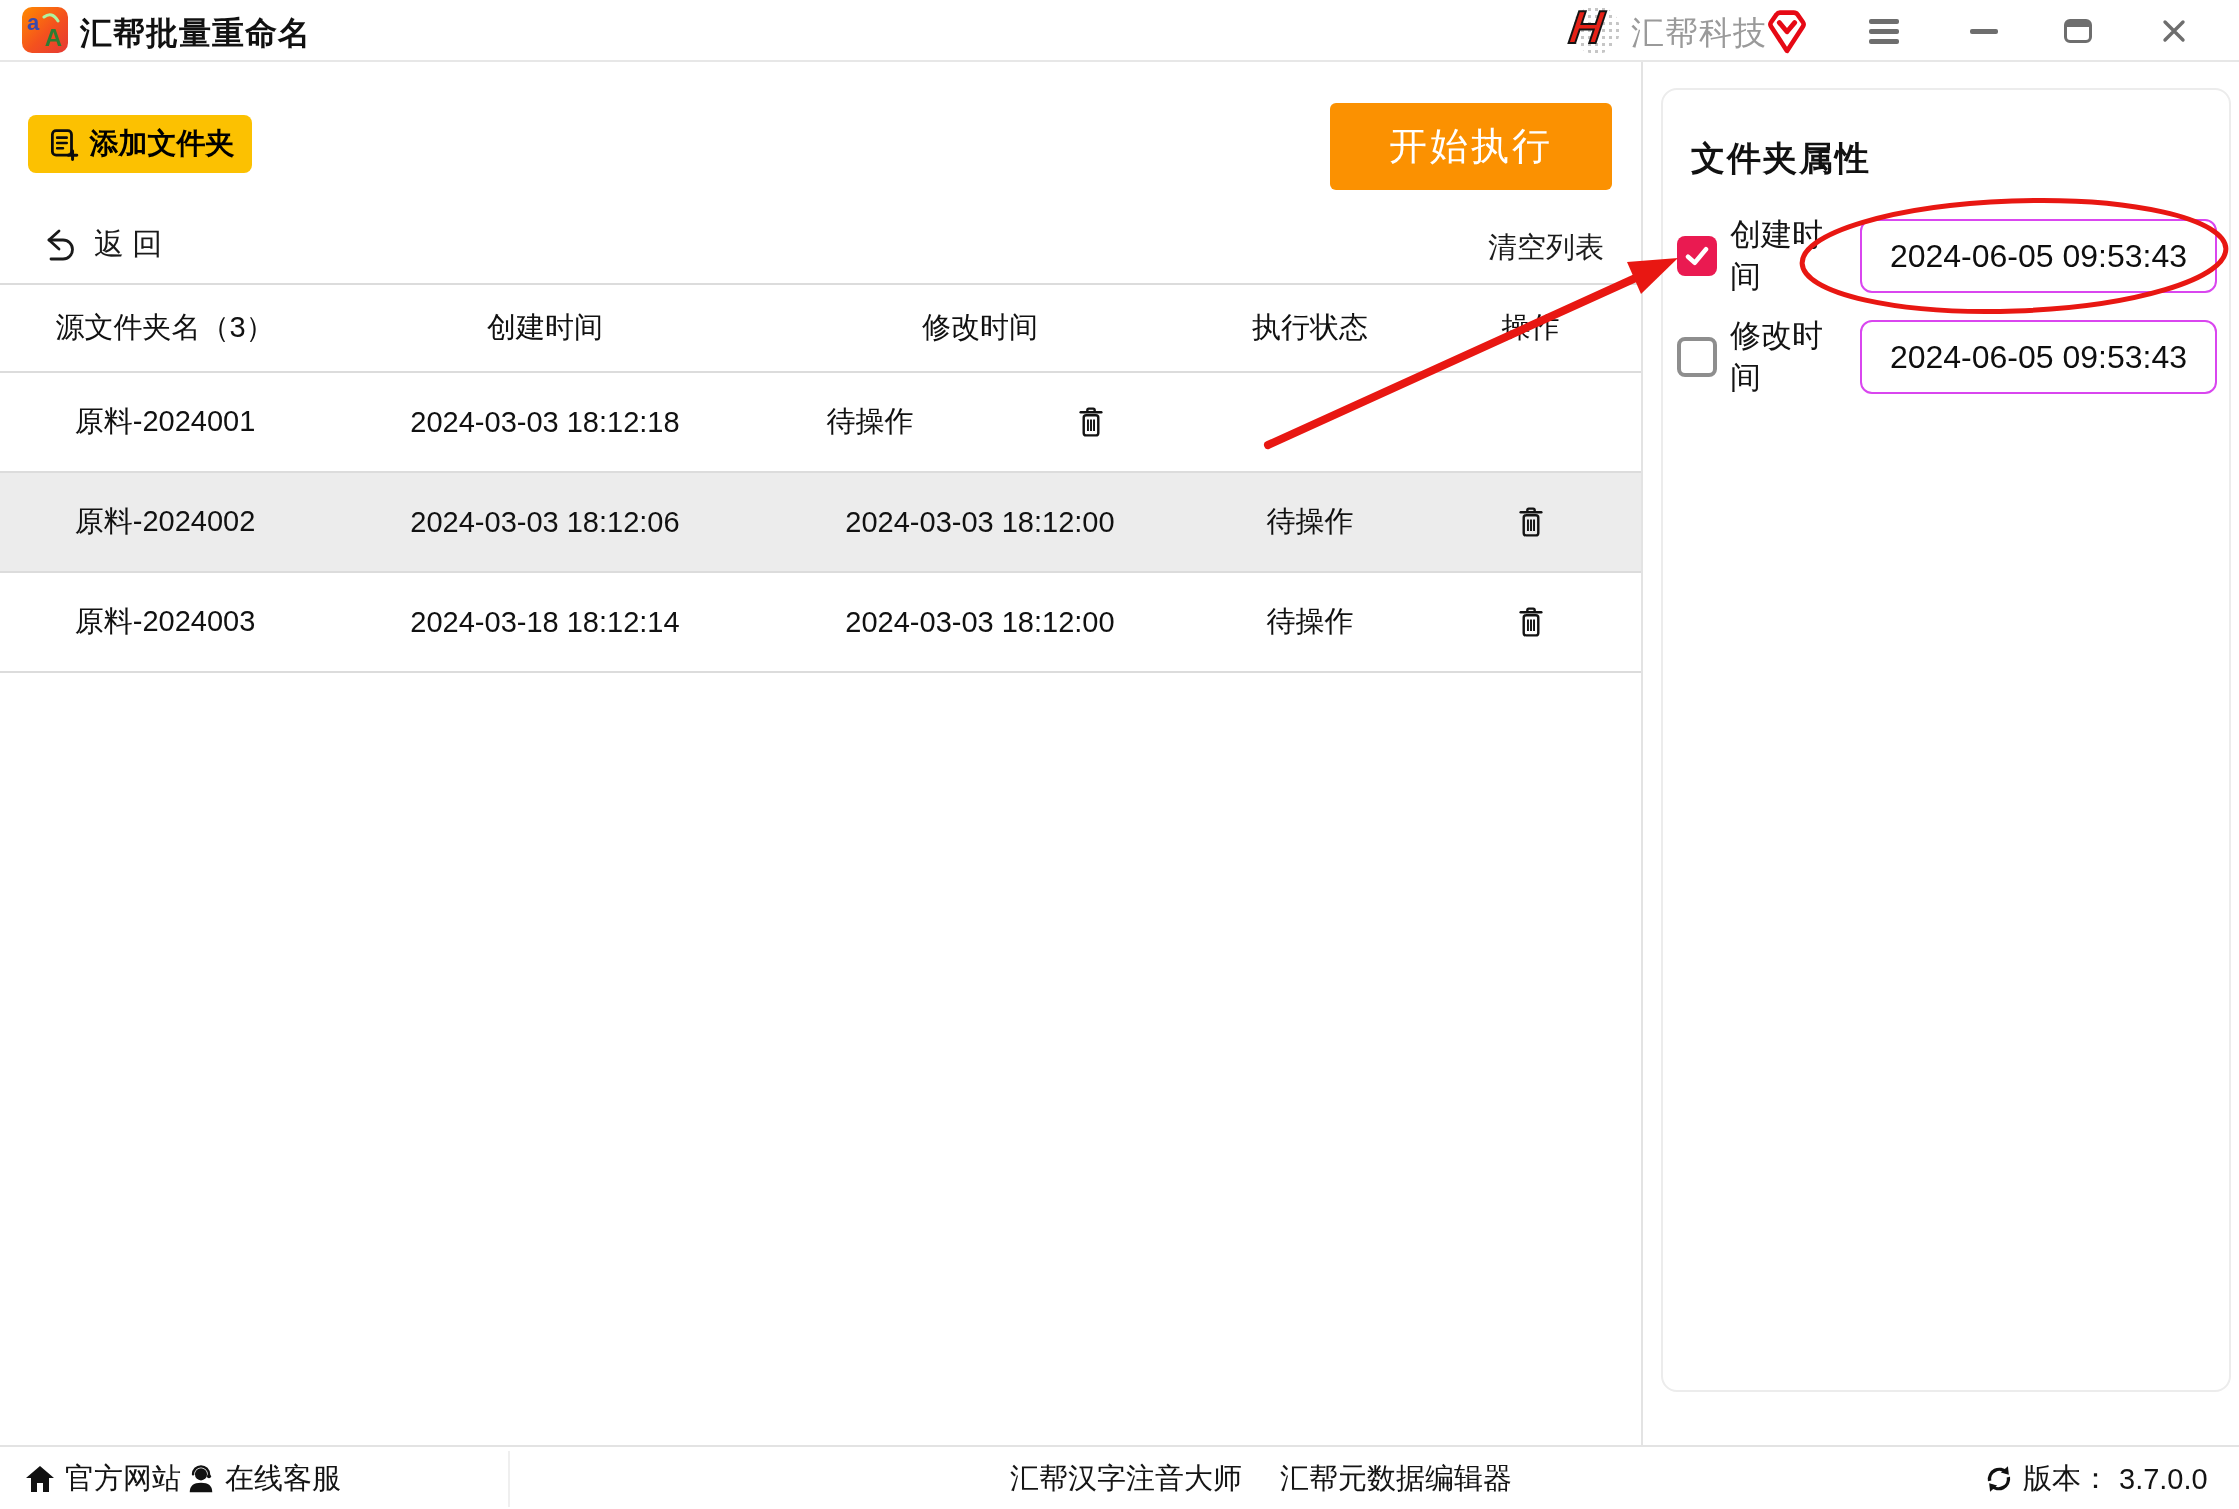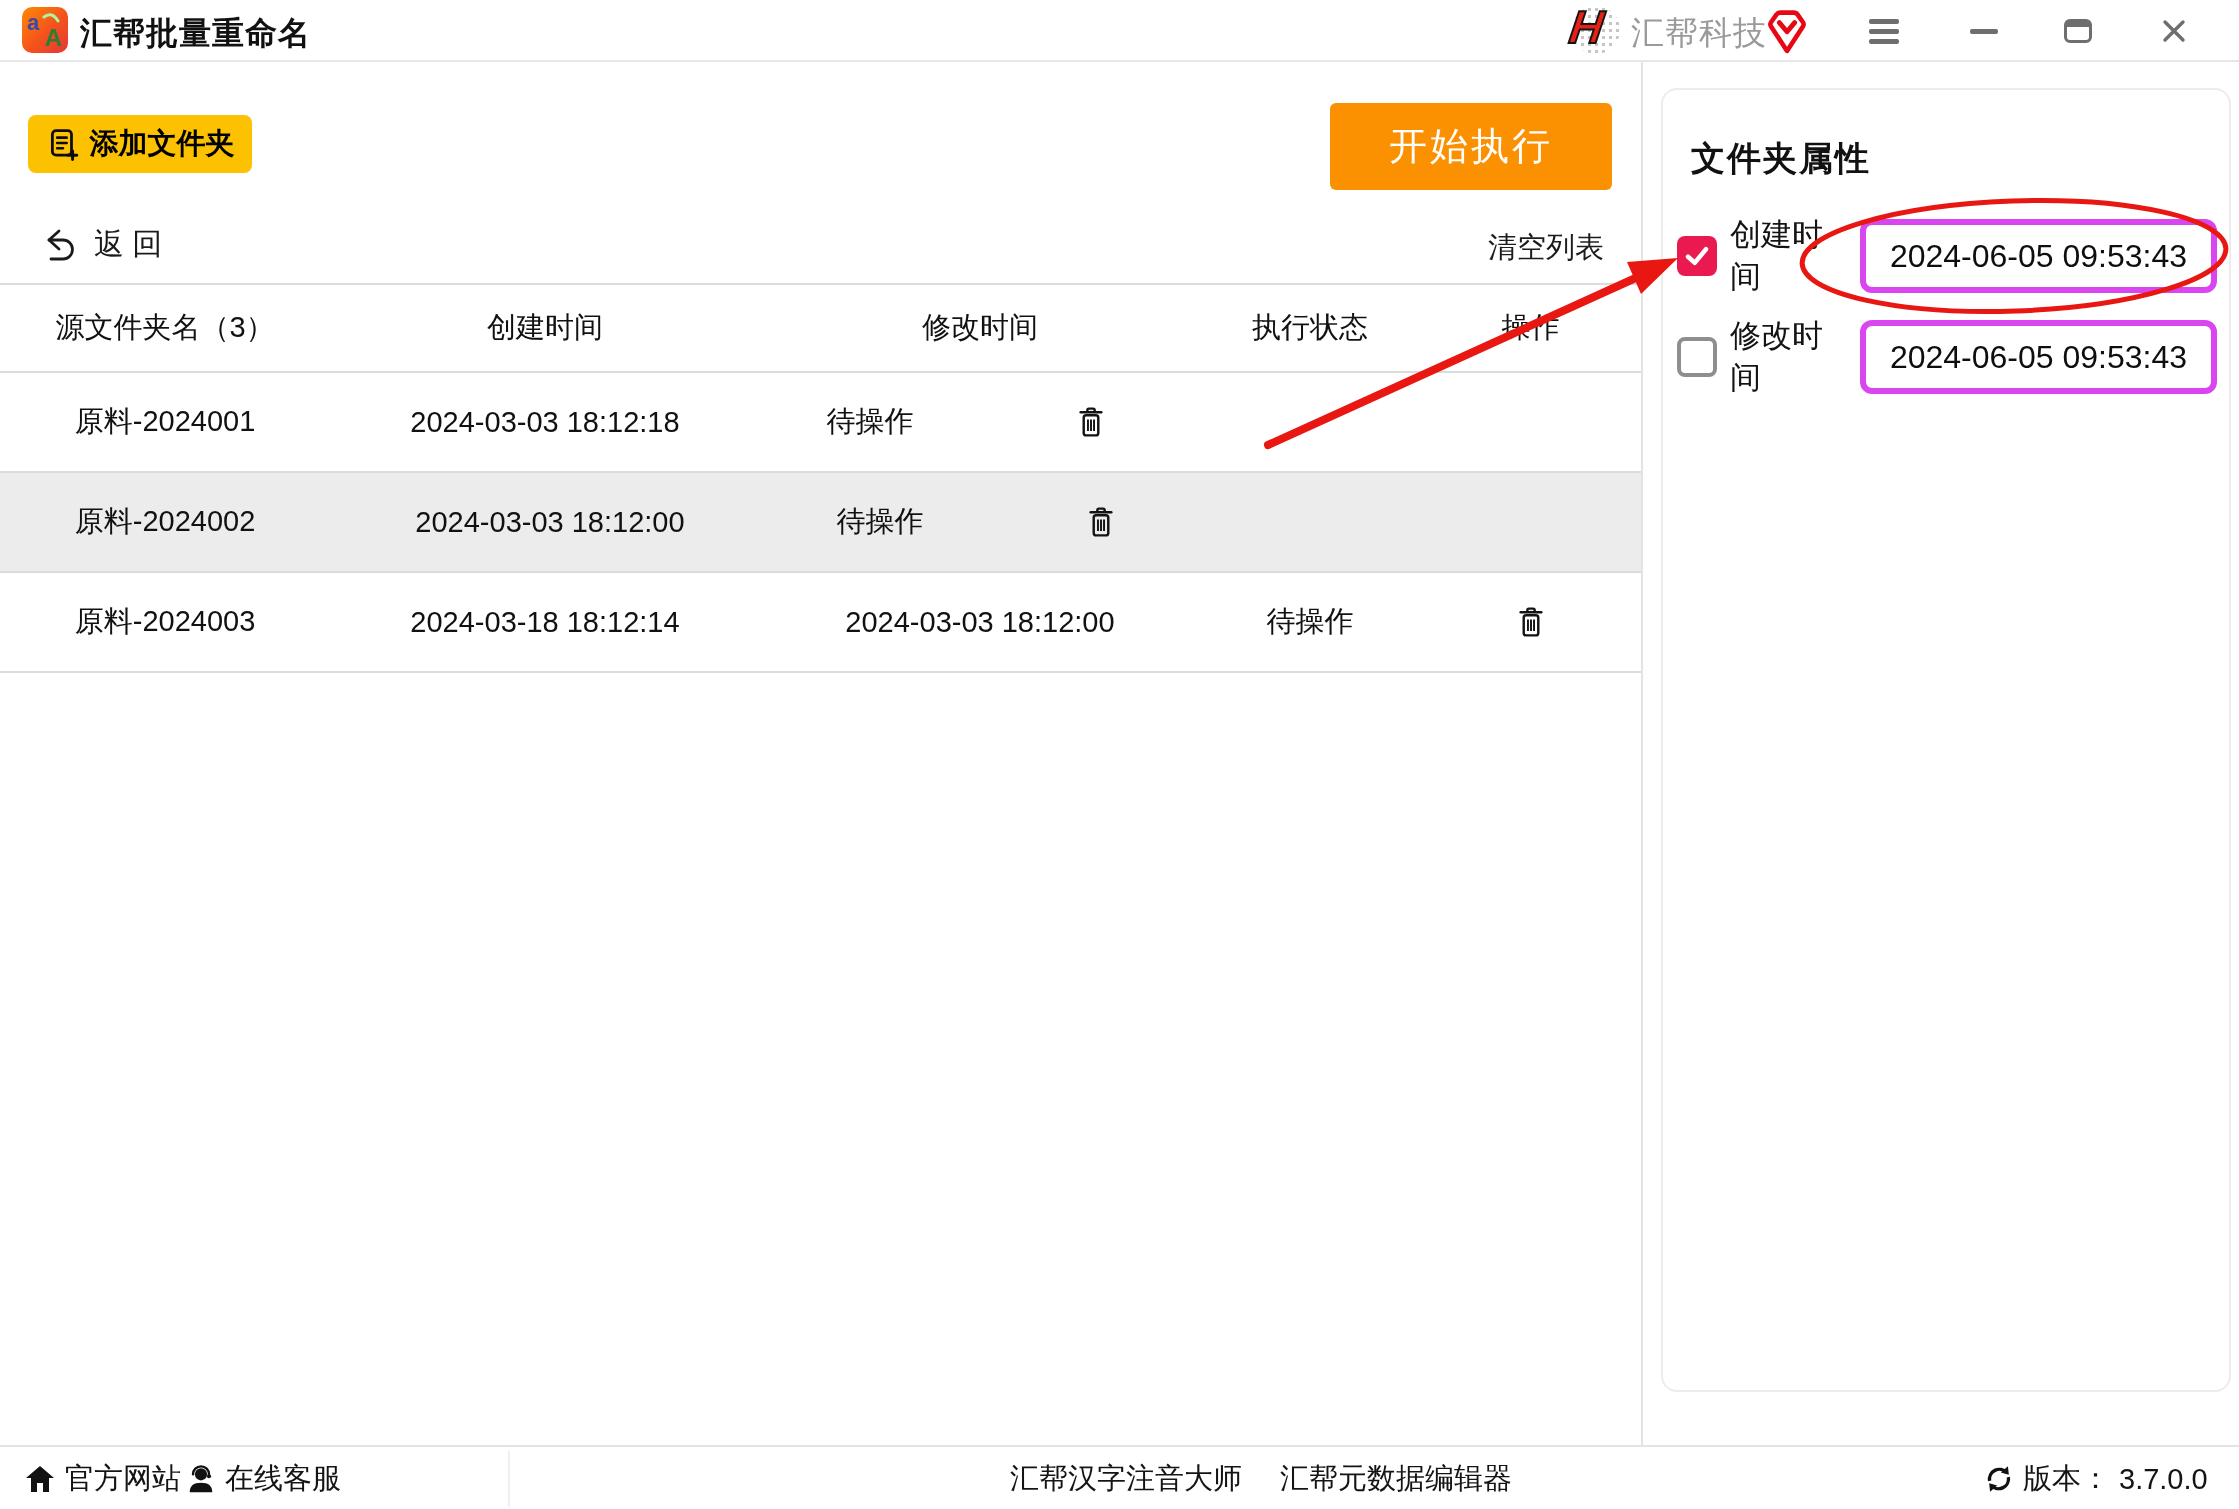--- a/index.html
+++ b/index.html
@@ -54,21 +54,21 @@
   .card{position:absolute;left:18px;top:26px;width:566px;height:1300px;border:2px solid #ececec;border-radius:16px;background:#fff;}
   .card-title{position:absolute;left:28px;top:46px;font-size:34px;font-weight:700;letter-spacing:2px;}
   .prow{position:absolute;left:14px;width:540px;height:76px;display:flex;align-items:center;}
   .prow1{top:128px;}
   .prow2{top:229px;}
   .cbx{width:40px;height:40px;border-radius:8px;box-sizing:border-box;flex:0 0 auto;cursor:pointer;
     display:flex;align-items:center;justify-content:center;}
   .cbx.on{background:#ea1a51;}
   .cbx.off{background:#fff;border:4px solid #8e8e8e;}
   .plabel{margin-left:13px;width:122px;font-size:31px;color:#141414;}
-  .pinput{margin-left:8px;flex:1;height:74px;border:6px solid #d946ef;border-radius:12px;box-sizing:border-box;
+  .pinput{margin-left:8px;flex:1;height:74px;border:2px solid #d946ef;border-radius:12px;box-sizing:border-box;
     display:flex;align-items:center;justify-content:center;font-size:32px;color:#0e0e0e;background:#fff;cursor:text;}
   
   .footer{position:absolute;left:0;top:1445px;width:2239px;height:64px;background:#fff;border-top:2px solid #e3e3e3;}
   .fitem{position:absolute;top:0;height:64px;display:flex;align-items:center;gap:9px;font-size:29px;color:#141414;cursor:pointer;}
   .f-site{left:24px;}
   .f-support{left:186px;}
   .f-div{position:absolute;left:508px;top:4px;width:2px;height:56px;background:#efefef;}
   .f-link1{left:1010px;}
   .f-link2{left:1280px;}
   .f-version{left:1984px;cursor:default;}
@@ -165,20 +165,21 @@
             <path d="M9 6 V4.2 Q9 3 10.2 3 H13.8 Q15 3 15 4.2 V6" stroke="#141414" stroke-width="2" fill="none"></path>
             <rect x="6" y="8.5" width="12" height="16.5" rx="2" fill="none" stroke="#141414" stroke-width="2"></rect>
             <path d="M9.5 12 V21.5 M12 12 V21.5 M14.5 12 V21.5" stroke="#141414" stroke-width="1.6"></path>
           </svg>
             </span>
         </div>
       </div>
 
       <div class="trow alt">
         <div class="c1">原料-2024002</div>
+        <div class="c2">2024-03-03 18:12:06</div>
         <div class="c3">2024-03-03 18:12:00</div>
         <div class="c4">待操作</div>
         <div class="c5">
             <span class="trash">
           <svg width="30" height="34" viewBox="0 0 24 28">
             <path d="M3.5 6 H20.5" stroke="#141414" stroke-width="2" stroke-linecap="round" fill="none"></path>
             <path d="M9 6 V4.2 Q9 3 10.2 3 H13.8 Q15 3 15 4.2 V6" stroke="#141414" stroke-width="2" fill="none"></path>
             <rect x="6" y="8.5" width="12" height="16.5" rx="2" fill="none" stroke="#141414" stroke-width="2"></rect>
             <path d="M9.5 12 V21.5 M12 12 V21.5 M14.5 12 V21.5" stroke="#141414" stroke-width="1.6"></path>
           </svg>

